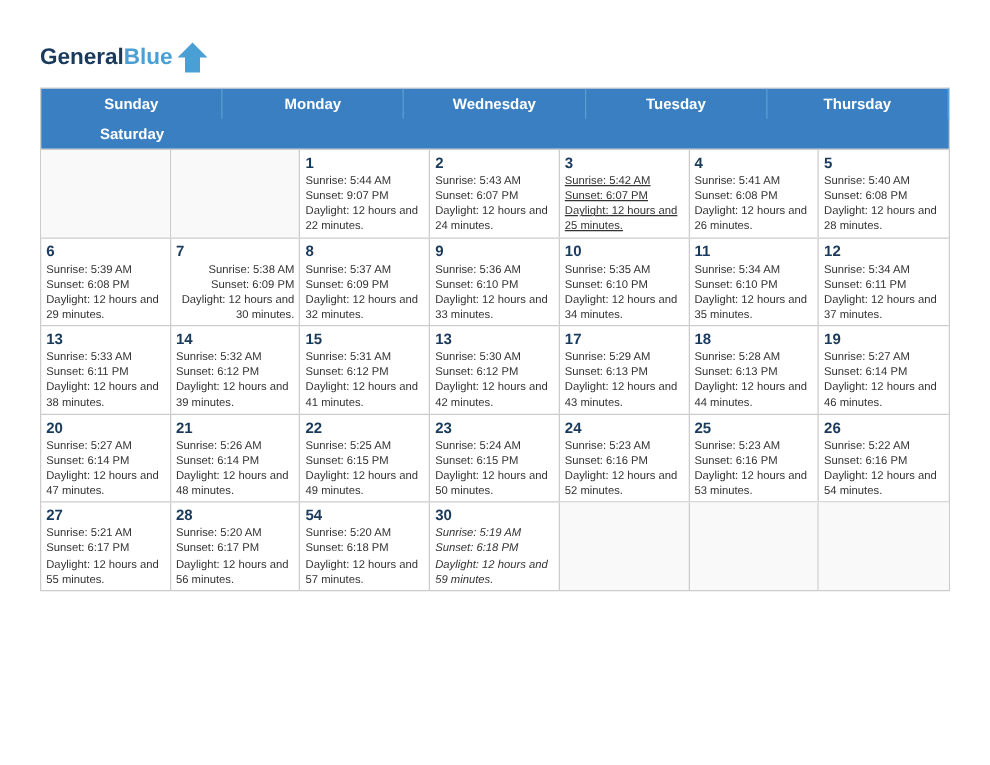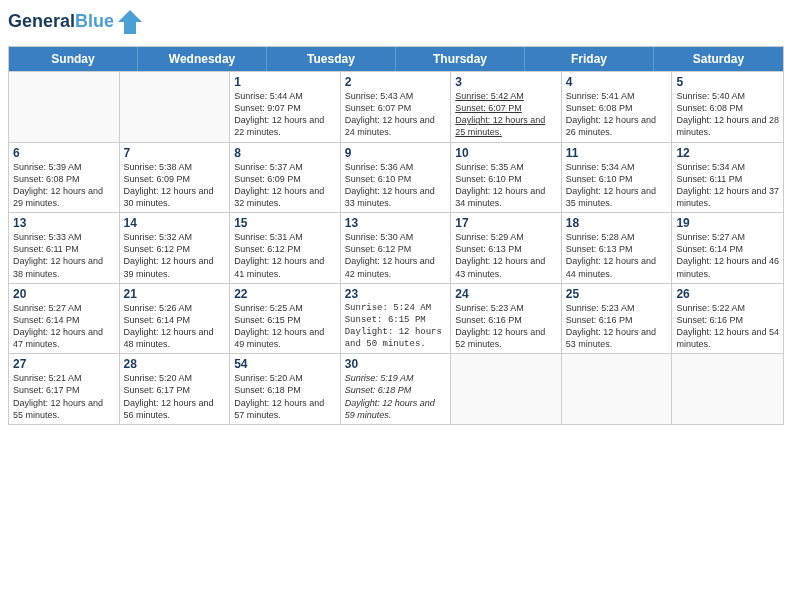--- a/index.html
+++ b/index.html
@@ -6,21 +6,21 @@
     body {
       width: 792px;
       height: 612px;
       font-family: Arial, sans-serif;
       background: #fff;
       overflow: hidden;
     }
     .page {
       width: 792px;
       height: 432px;
-      padding: 8px;
+      padding: 32px;
       display: flex;
       flex-direction: column;
     }
     .header {
       display: flex;
       justify-content: space-between;
       align-items: flex-start;
       margin-bottom: 10px;
     }
     .logo {
@@ -54,21 +54,21 @@
       color: #555;
     }
     .calendar {
       border: 1px solid #ccc;
       flex: 1;
       display: flex;
       flex-direction: column;
     }
     .cal-header-row {
       display: grid;
-      grid-template-columns: repeat(6, 1fr);
+      grid-template-columns: repeat(5, 1fr);
       background: #3a7fc1;
     }
     .cal-header-cell {
       color: #fff;
       font-size: 12px;
       font-weight: bold;
       text-align: center;
       padding: 5px 2px;
       border-right: 1px solid #5a9fd1;
     }
@@ -125,24 +125,24 @@
     </div>
     <div class="title-block">
       <div class="month-title"></div>
       <div class="subtitle"></div>
     </div>
   </div>
 
   <div class="calendar">
     <div class="cal-header-row">
     <div class="cal-header-cell">Sunday</div>
+        <div class="cal-header-cell">Monday</div>
         <div class="cal-header-cell">Wednesday</div>
         <div class="cal-header-cell">Tuesday</div>
         <div class="cal-header-cell">Thursday</div>
-        <div class="cal-header-cell">Friday</div>
         <div class="cal-header-cell">Saturday</div>
       </div>
     <div class="cal-body">
     <div class="cal-row">
           <div class="cal-cell empty"></div>
           <div class="cal-cell empty"></div>
           <div class="cal-cell">
             <span class="day-num">1</span>
             <div class="cell-info" style="white-space: pre-line;">Sunrise: 5:44 AM
 Sunset: 9:07 PM
@@ -175,21 +175,21 @@
         </div>
         <div class="cal-row">
           <div class="cal-cell">
             <span class="day-num">6</span>
             <div class="cell-info" style="white-space: pre-line;">Sunrise: 5:39 AM
 Sunset: 6:08 PM
 Daylight: 12 hours and 29 minutes.</div>
           </div>
           <div class="cal-cell">
             <span class="day-num">7</span>
-            <div class="cell-info" style="white-space: pre-line;">Sunrise: 5:38 AM
+            <div class="cell-info" style="white-space: pre-line; text-align: right;">Sunrise: 5:38 AM
 Sunset: 6:09 PM
 Daylight: 12 hours and 30 minutes.</div>
           </div>
           <div class="cal-cell">
             <span class="day-num">8</span>
             <div class="cell-info" style="white-space: pre-line;">Sunrise: 5:37 AM
 Sunset: 6:09 PM
 Daylight: 12 hours and 32 minutes.</div>
           </div>
           <div class="cal-cell">
@@ -275,21 +275,21 @@
 Daylight: 12 hours and 48 minutes.</div>
           </div>
           <div class="cal-cell">
             <span class="day-num">22</span>
             <div class="cell-info" style="white-space: pre-line;">Sunrise: 5:25 AM
 Sunset: 6:15 PM
 Daylight: 12 hours and 49 minutes.</div>
           </div>
           <div class="cal-cell">
             <span class="day-num">23</span>
-            <div class="cell-info" style="white-space: pre-line; font-family: Liberation Mono, monospace;">Sunrise: 5:24 AM
+            <div class="cell-info" style="white-space: pre-line;">Sunrise: 5:24 AM
 Sunset: 6:15 PM
 Daylight: 12 hours and 50 minutes.</div>
           </div>
           <div class="cal-cell">
             <span class="day-num">24</span>
             <div class="cell-info" style="white-space: pre-line;">Sunrise: 5:23 AM
 Sunset: 6:16 PM
 Daylight: 12 hours and 52 minutes.</div>
           </div>
           <div class="cal-cell">

